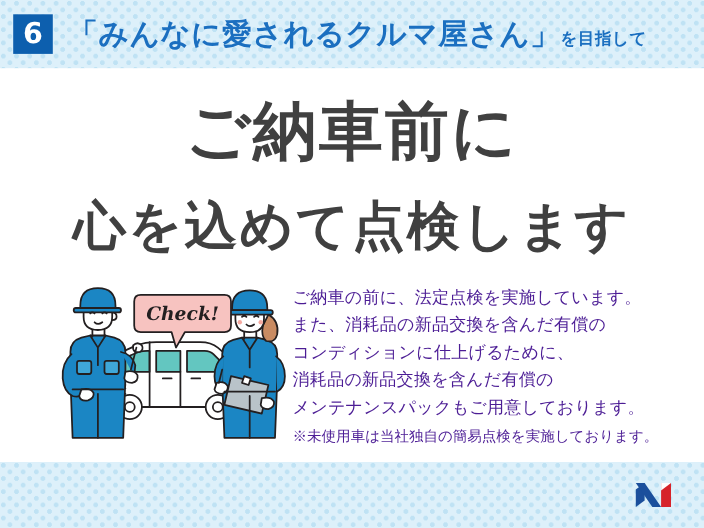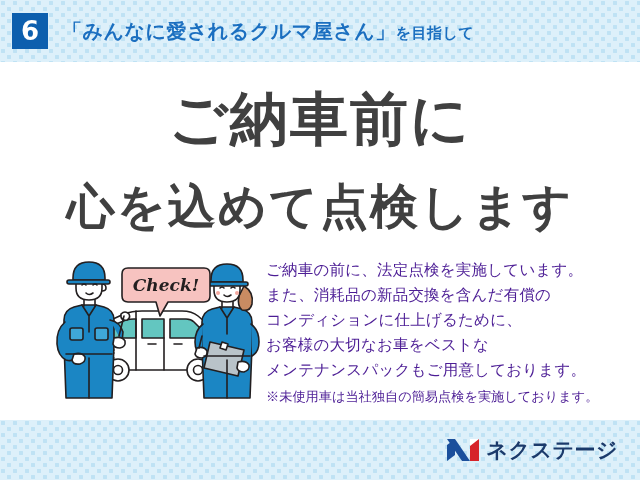--- a/index.html
+++ b/index.html
@@ -28,21 +28,21 @@
     background:#0d5fae;color:#ffffff;
     display:flex;align-items:center;justify-content:center;
     font-size:26px;font-weight:bold;line-height:1;
     font-family:"DejaVu Sans","Liberation Sans",sans-serif;
     letter-spacing:0;
   }
   .header-text{
     margin-left:14px;color:#1b6fc0;font-weight:bold;
     white-space:nowrap;line-height:1;
   }
-  .header-main{font-size:20px;letter-spacing:.5px;text-align:right;}
+  .header-main{font-size:27px;letter-spacing:.5px;text-align:right;}
   .header-sub{font-size:15px;letter-spacing:.5px;}
 
   
   .panel{
     position:absolute;left:0;top:62px;width:640px;height:358px;
     background:#ffffff;
   }
   
   .h1{
     position:absolute;width:640px;text-align:center;
@@ -192,31 +192,30 @@
         </g>
       </g>
       <text x="114" y="33" text-anchor="middle" font-size="17" font-family="DejaVu Serif, Liberation Serif, serif" font-style="italic" font-weight="bold" fill="#231f20">Check!</text>
     </svg>
   </div>
 
   <div class="copy">
     <div>ご納車の前に、法定点検を実施しています。</div>
     <div>また、消耗品の新品交換を含んだ有償の</div>
     <div>コンディションに仕上げるために、</div>
-    <div>お客様の大切なお車をベストな</div>
+    <div>消耗品の新品交換を含んだ有償の</div>
     <div>メンテナンスパックもご用意しております。</div>
     <div class="note">※未使用車は当社独自の簡易点検を実施しております。</div>
   </div>
 </div>
 
 <div class="footer">
   <div class="logo">
     <span class="logo-mark">
       <svg viewBox="0 0 34 24" width="34" height="24" xmlns="http://www.w3.org/2000/svg">
         <path d="M1 23 L1 7 L9 1 L9 17 Z" fill="#1b4f9c"></path>
         <path d="M9 1 L24 23 L16 23 L1 1 Z" fill="#1b4f9c"></path>
         <path d="M24 1 L33 1 L33 23 L24 23 Z" fill="#d6232a"></path>
         <path d="M24 1 L33 1 L24 8 Z" fill="#ffffff"></path>
       </svg>
     </span>
-    <span class="logo-text">ネクステージ</span>
   </div>
 </div>
 
 </body></html>

